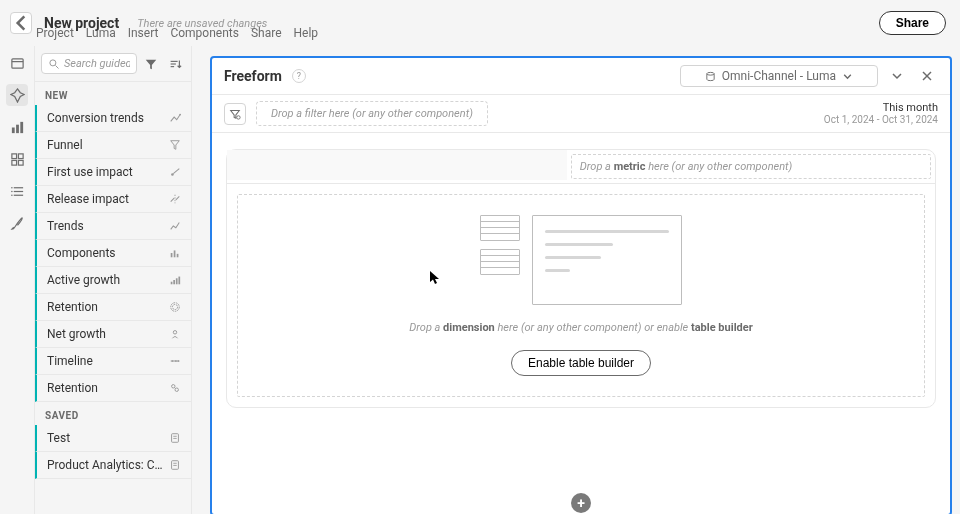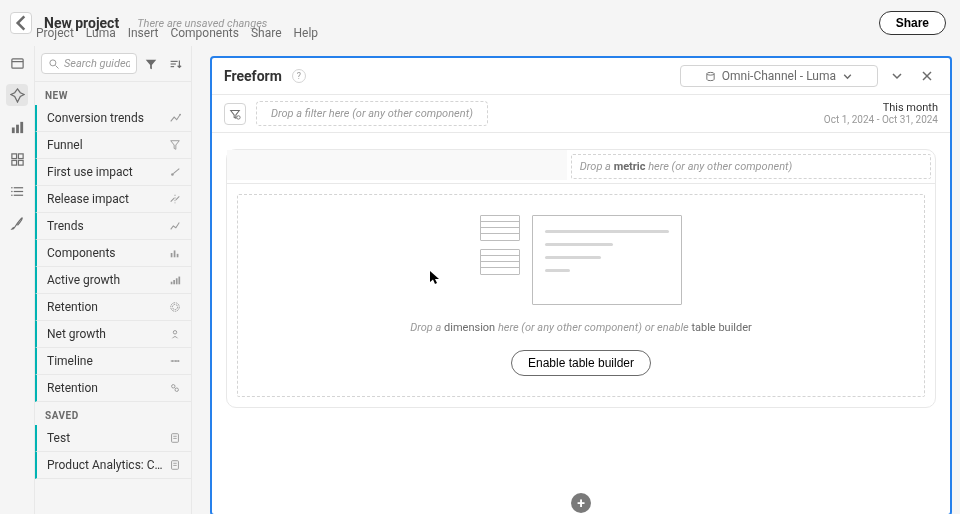--- a/index.html
+++ b/index.html
@@ -283,21 +283,21 @@
   .mini-table div { height:6px; border-bottom:1.5px solid #bdbdbd;}
   .mini-table div:last-child { border-bottom:none;}
   .mini-lines {
     width:150px; height:90px;
     border:1.5px solid #bdbdbd; border-radius:1px;
     padding: 14px 12px 12px;
     display:flex; flex-direction:column; gap:10px;
   }
   .mini-lines .line { height:3px; background:#d6d6d6; border-radius:2px;}
   .dim-hint { font-size:11px; color: var(--text-faint); font-style:italic; text-align:center; }
-  .dim-hint b { font-style:normal; font-weight:400; color: var(--text-muted); }
+  .dim-hint b { font-style:normal; font-weight:700; color: var(--text-muted); }
   .enable-builder-btn {
     border: 1.5px solid var(--text-muted);
     border-radius: 14px;
     background:#fff;
     padding: 5px 16px;
     font-size:12px;
   }
 
   
   .add-circle {

